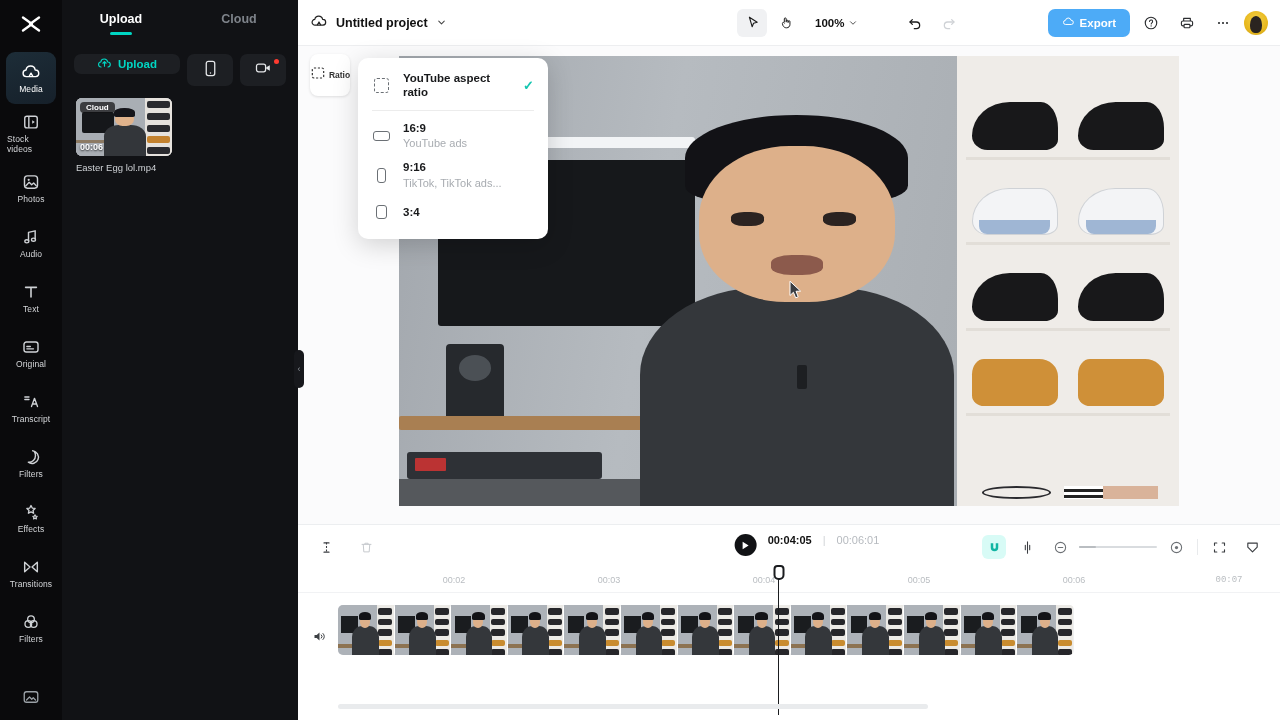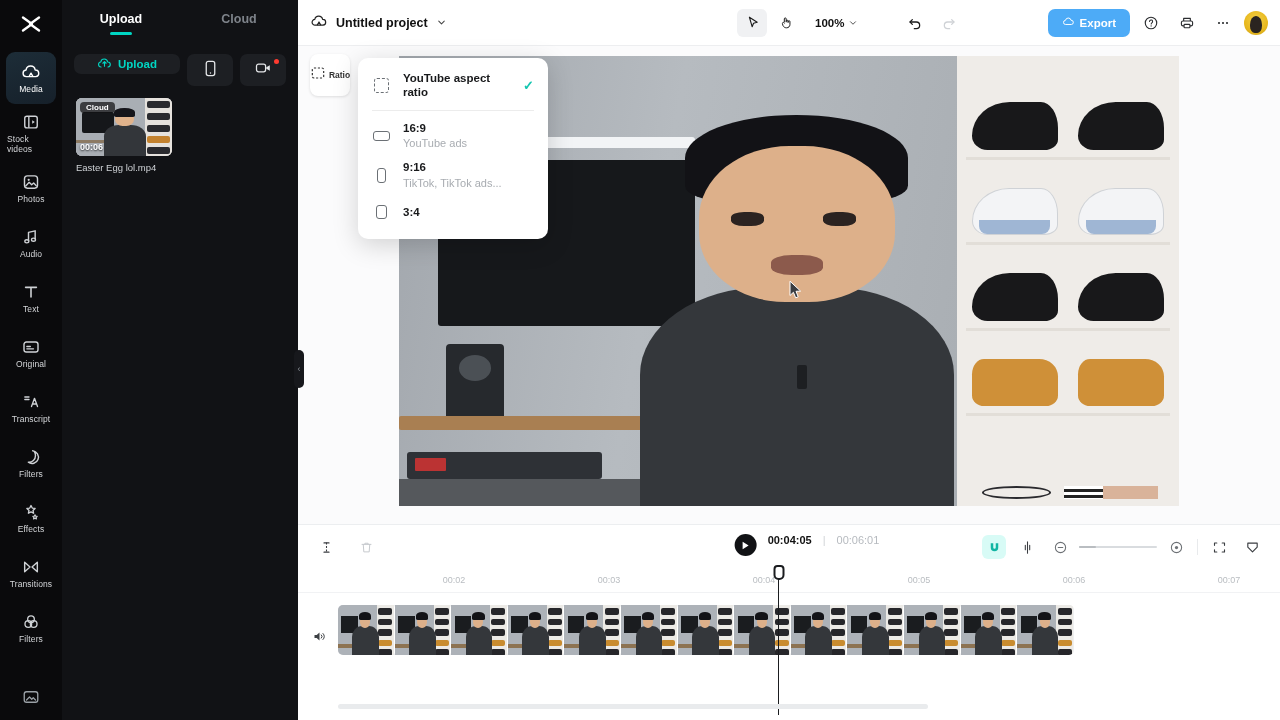--- a/index.html
+++ b/index.html
@@ -667,21 +667,21 @@
         </div>
       </div>
     </div>
 
     <div class="ruler" id="ruler">
         <span class="tick" style="left: 156px;">00:02</span>
         <span class="tick" style="left: 311px;">00:03</span>
         <span class="tick" style="left: 466px;">00:04</span>
         <span class="tick" style="left: 621px;">00:05</span>
         <span class="tick" style="left: 776px;">00:06</span>
-        <span class="tick" style="left: 931px;">00:07</span>
+        <span class="tick" style="left: 931px; font-family: Liberation Mono, monospace;">00:07</span>
       </div>
 
     <div class="track-area">
       <div class="track-muteicon">
         <svg width="15" height="15" viewBox="0 0 24 24" fill="none">
           <path d="M4 9.5h3.5L12 5.5v13L7.5 14.5H4v-5z" fill="#3d4044"></path>
           <path d="M15 9.4a3.6 3.6 0 010 5.2M17.6 7.2a7 7 0 010 9.6" stroke="#3d4044" stroke-width="1.6" stroke-linecap="round"></path>
         </svg>
       </div>
       <div class="clip" id="clip">

